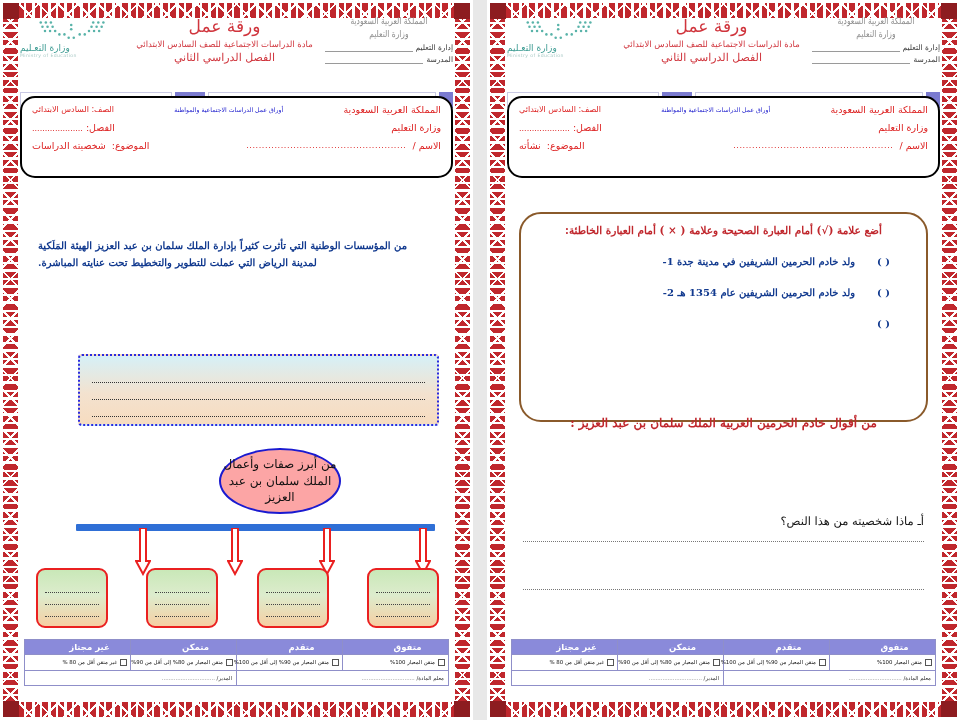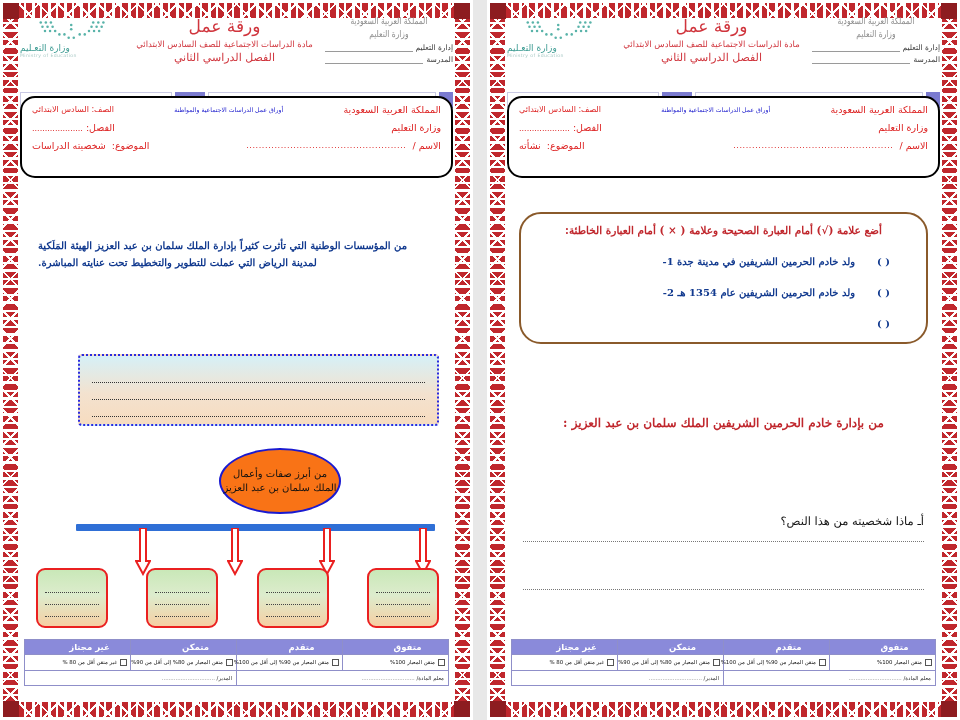--- a/index.html
+++ b/index.html
@@ -156,21 +156,21 @@
   .dots{color:#d22;letter-spacing:.6px;font-size:8px;}
   .flexdots{flex:1;}
 
   
   .tfbox{
     position:absolute;left:12px;right:12px;top:196px;
     border:2px solid #8a5a2b;
     border-radius:22px;
     padding:10px 14px 14px;
     box-sizing:border-box;
-    height:132px;
+    height:210px;
   }
   .tf-title{
     font-size:10.5px;color:#c0272d;font-weight:bold;text-align:center;
     font-family:"DejaVu Serif","Liberation Serif",serif;
   }
   .tf-item{
     font-size:10px;color:#123a8f;font-weight:bold;
     font-family:"DejaVu Serif","Liberation Serif",serif;
     display:flex;align-items:center;justify-content:flex-start;
     gap:22px;margin-top:20px;padding-right:22px;
@@ -220,24 +220,24 @@
     border-radius:4px;
     background:linear-gradient(180deg,#d6f0f7 0%,#f3e2cf 55%,#f7dcc0 100%);
     box-sizing:border-box;
     padding:10px 12px 0;
   }
   .ans-line{border-bottom:1.5px dotted #333;height:16px;}
 
   .oval{
     position:absolute;left:199px;top:432px;width:118px;height:62px;
     border:2.5px solid #1a1ad0;border-radius:50%;
-    background:#f97316;
+    background:#fca5a5;
     display:flex;align-items:center;justify-content:center;
     text-align:center;
-    font-size:10px;color:#111;line-height:1.4;
+    font-size:12px;color:#111;line-height:1.4;
     font-family:"DejaVu Serif","Liberation Serif",serif;
     z-index:4;
   }
   .bluebar{
     position:absolute;left:56px;right:18px;top:508px;height:7px;
     background:#2f6fd6;border-radius:1px;
   }
   .arrowrow{
     position:absolute;left:52px;right:14px;top:512px;height:50px;
   }
@@ -407,21 +407,21 @@
           <span>
             <span>ولد خادم الحرمين الشريفين عام 1354 هـ</span>
             <span>2-</span>
           </span>
         </div>
         <div class="tf-item">
           <span class="paren">(    )</span>
         </div>
       </div>
 
-      <div class="quote-h">من بإدارة خادم الحرمين الشريفين الملك سلمان بن عبد العزيز :</div>
+      <div class="quote-h">من أقوال خادم الحرمين العربية الملك سلمان بن عبد العزيز :</div>
 
       <div class="q-a">أـ ماذا شخصيته من هذا النص؟</div>
       <div class="q-line" style="top:524px;"></div>
 
       <div class="q-line" style="top:572px;"></div>
 
       <table class="rubric">
         <tbody>
             <tr>
           <th>متفوق</th>

